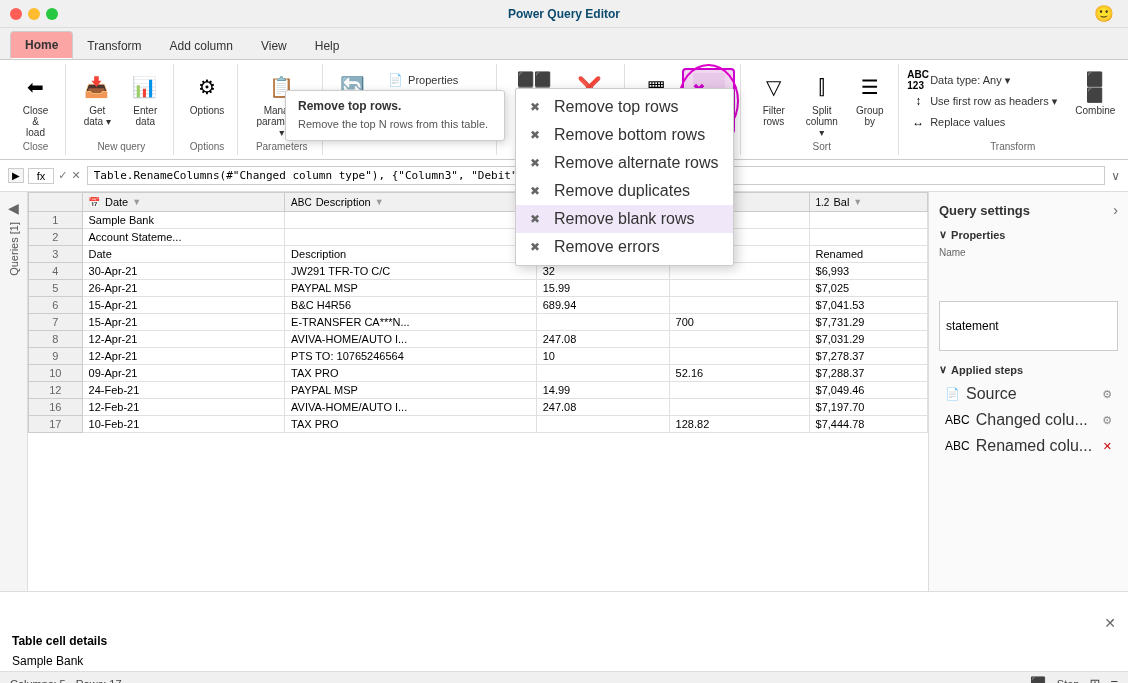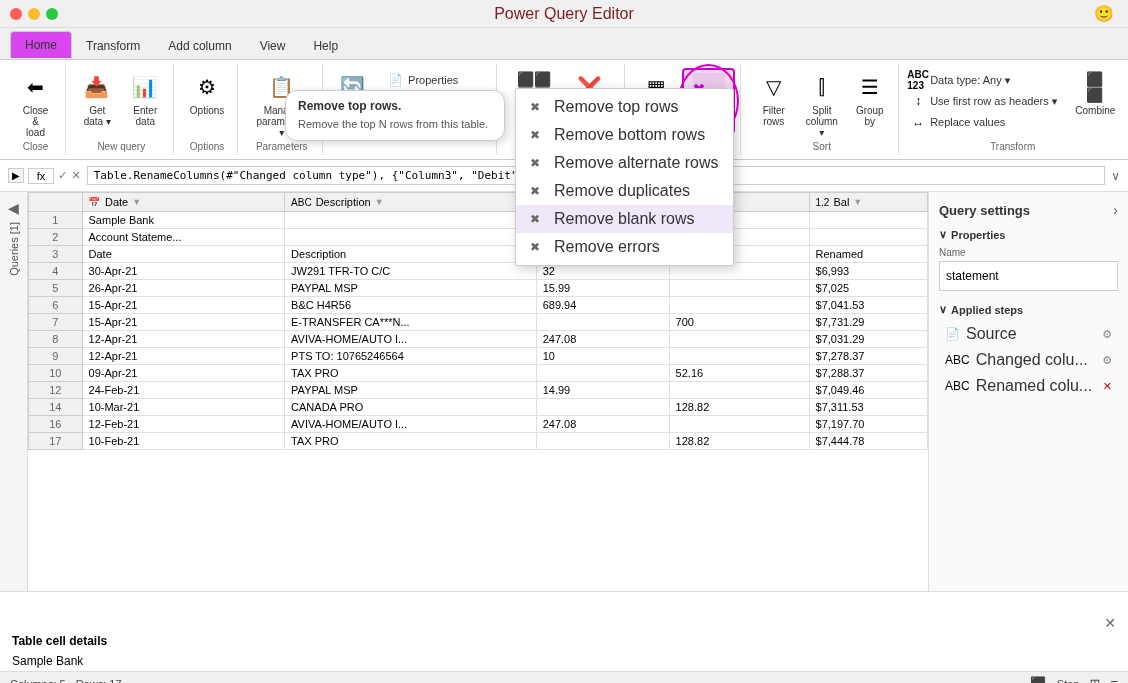--- a/index.html
+++ b/index.html
@@ -5,27 +5,27 @@
     * { box-sizing: border-box; margin: 0; padding: 0; }
     body { font-family: -apple-system, 'Segoe UI', sans-serif; font-size: 12px; background: #f3f3f3; overflow: hidden; width: 1128px; height: 683px; }
 
     
     .title-bar { background: #f0f0f0; height: 28px; display: flex; align-items: center; justify-content: center; position: relative; border-bottom: 1px solid #ddd; }
     .title-bar .traffic-lights { position: absolute; left: 10px; display: flex; gap: 6px; align-items: center; }
     .traffic-light { width: 12px; height: 12px; border-radius: 50%; }
     .tl-red { background: #ff5f57; }
     .tl-yellow { background: #febc2e; }
     .tl-green { background: #28c840; }
-    .title-bar .title { font-size: 16px; color: #7f1d1d; font-weight: 400; }
+    .title-bar .title { font-size: 12px; color: #0c4a6e; font-weight: 700; }
     .title-bar .smiley { position: absolute; right: 14px; font-size: 16px; }
 
     
     .ribbon-tabs { background: #f0f0f0; display: flex; align-items: flex-end; padding: 0 10px; border-bottom: 1px solid #ccc; height: 32px; }
     .ribbon-tab { padding: 6px 14px; font-size: 12px; color: #333; cursor: pointer; border-radius: 4px 4px 0 0; }
-    .ribbon-tab.active { background: #d946ef; border: 1px solid #ccc; border-bottom: 1px solid #fff; font-weight: 400; }
+    .ribbon-tab.active { background: #fca5a5; border: 1px solid #ccc; border-bottom: 1px solid #fff; font-weight: 700; }
 
     
     .ribbon { background: #fff; border-bottom: 1px solid #ccc; display: flex; align-items: stretch; padding: 4px 6px; gap: 4px; min-height: 88px; }
     .ribbon-group { display: flex; flex-direction: column; align-items: center; border-right: 1px solid #e0e0e0; padding: 0 8px; position: relative; min-width: 60px; }
     .ribbon-group-inner { display: flex; align-items: flex-start; gap: 4px; flex: 1; padding-top: 4px; }
     .ribbon-group-label { font-size: 10px; color: #666; text-align: center; padding-bottom: 3px; }
 
     .btn-icon { display: flex; flex-direction: column; align-items: center; cursor: pointer; padding: 3px 5px; border-radius: 3px; min-width: 44px; }
     .btn-icon .icon-box { width: 32px; height: 32px; display: flex; align-items: center; justify-content: center; font-size: 20px; }
     .btn-icon .label { font-size: 10px; color: #333; text-align: center; margin-top: 2px; }
@@ -41,21 +41,21 @@
     .data-grid { border-collapse: collapse; font-size: 11px; min-width: 100%; }
     .data-grid th { background: #f0f0f0; border: 1px solid #ccc; padding: 3px 6px; font-weight: 500; text-align: left; white-space: nowrap; position: sticky; top: 0; z-index: 2; }
     .data-grid td { border: 1px solid #e0e0e0; padding: 2px 6px; white-space: nowrap; }
     .data-grid .row-num { background: #f0f0f0; color: #666; text-align: center; border: 1px solid #ccc; min-width: 28px; }
     .col-header { display: flex; align-items: center; gap: 4px; }
     .qs-header { display: flex; align-items: center; justify-content: space-between; margin-bottom: 10px; }
     .qs-title { font-size: 13px; font-weight: 600; color: #333; }
     .qs-expand { font-size: 14px; cursor: pointer; color: #666; }
     .qs-section { margin-bottom: 12px; }
     .qs-section-title { font-size: 11px; font-weight: 600; color: #333; margin-bottom: 6px; display: flex; align-items: center; gap: 4px; }
-    .qs-name-input { width: 100%; border: 1px solid #ccc; padding: 7px 6px; font-size: 12px; background: #fff; }
+    .qs-name-input { width: 100%; border: 1px solid #ccc; padding: 17px 6px; font-size: 12px; background: #fff; margin-top: 40px; }
     .applied-steps { display: flex; flex-direction: column; gap: 2px; }
     .step-item { display: flex; align-items: center; gap: 6px; padding: 3px 6px; border-radius: 3px; cursor: pointer; }
     .step-icon { font-size: 12px; }
     .step-label { font-size: 16px; color: #333; flex: 1; }
     .step-gear { font-size: 11px; color: #888; cursor: pointer; }
     .step-x { font-size: 11px; color: #cc0000; cursor: pointer; }
     .dropdown-item { display: flex; align-items: center; gap: 8px; padding: 5px 14px; cursor: pointer; white-space: nowrap; }
     .dropdown-item .di-icon { font-size: 12px; color: #666; width: 16px; }
     .dropdown-item .di-text { font-size: 16px; color: #333; }
     .dropdown-item.highlighted { background: #f0e8f8; }
@@ -375,28 +375,20 @@
     </tr>
           <tr>
       <td class="row-num">12</td>
       <td>24-Feb-21</td>
       <td>PAYPAL MSP</td>
       <td>14.99</td>
       <td></td>
       <td>$7,049.46</td>
     </tr>
           <tr>
-      <td class="row-num">14</td>
-      <td>10-Mar-21</td>
-      <td>CANADA PRO</td>
-      <td></td>
-      <td>128.82</td>
-      <td>$7,311.53</td>
-    </tr>
-          <tr>
       <td class="row-num">16</td>
       <td>12-Feb-21</td>
       <td>AVIVA-HOME/AUTO I...</td>
       <td>247.08</td>
       <td></td>
       <td>$7,197.70</td>
     </tr>
           <tr>
       <td class="row-num">17</td>
       <td>10-Feb-21</td>
@@ -459,21 +451,21 @@
 <div class="bottom-bar">
   <span>Columns: 5</span>
   <span>Rows: 17</span>
   <div class="spacer"></div>
   <span style="cursor:pointer; font-size:13px;">⬛</span>
   <span>Step</span>
   <span style="cursor:pointer; font-size:13px;">⊞</span>
   <span style="cursor:pointer; font-size:13px;">≡</span>
 </div>
 
-<div style="position:fixed; top:90px; left:285px; background:#fff; border:1px solid #ccc; border-radius:12px; padding:8px 12px; z-index:60; box-shadow:2px 2px 8px rgba(0,0,0,0.18); width:220px;">
+<div style="position:fixed; top:90px; left:285px; background:#fff; border:1px solid #ccc; border-radius:3px; padding:8px 12px; z-index:60; box-shadow:2px 2px 8px rgba(0,0,0,0.18); width:220px;">
   <div style="font-size:12px; font-weight:600; color:#333; margin-bottom:4px;">Remove top rows.</div>
   <div style="font-size:11px; color:#555; line-height:1.4;">Remove the top N rows from this table.</div>
 </div>
 
 <div style="position:fixed; top:88px; left:515px; background:#fff; border:1px solid #ccc; border-radius:2px; box-shadow:3px 3px 12px rgba(0,0,0,0.2); z-index:100; min-width:185px; padding:4px 0;" id="dropdown-menu">
 <div class="dropdown-item">
       <span class="di-icon">✖</span>
                      <span class="di-text">Remove top rows</span>
     </div>
     <div class="dropdown-item">

